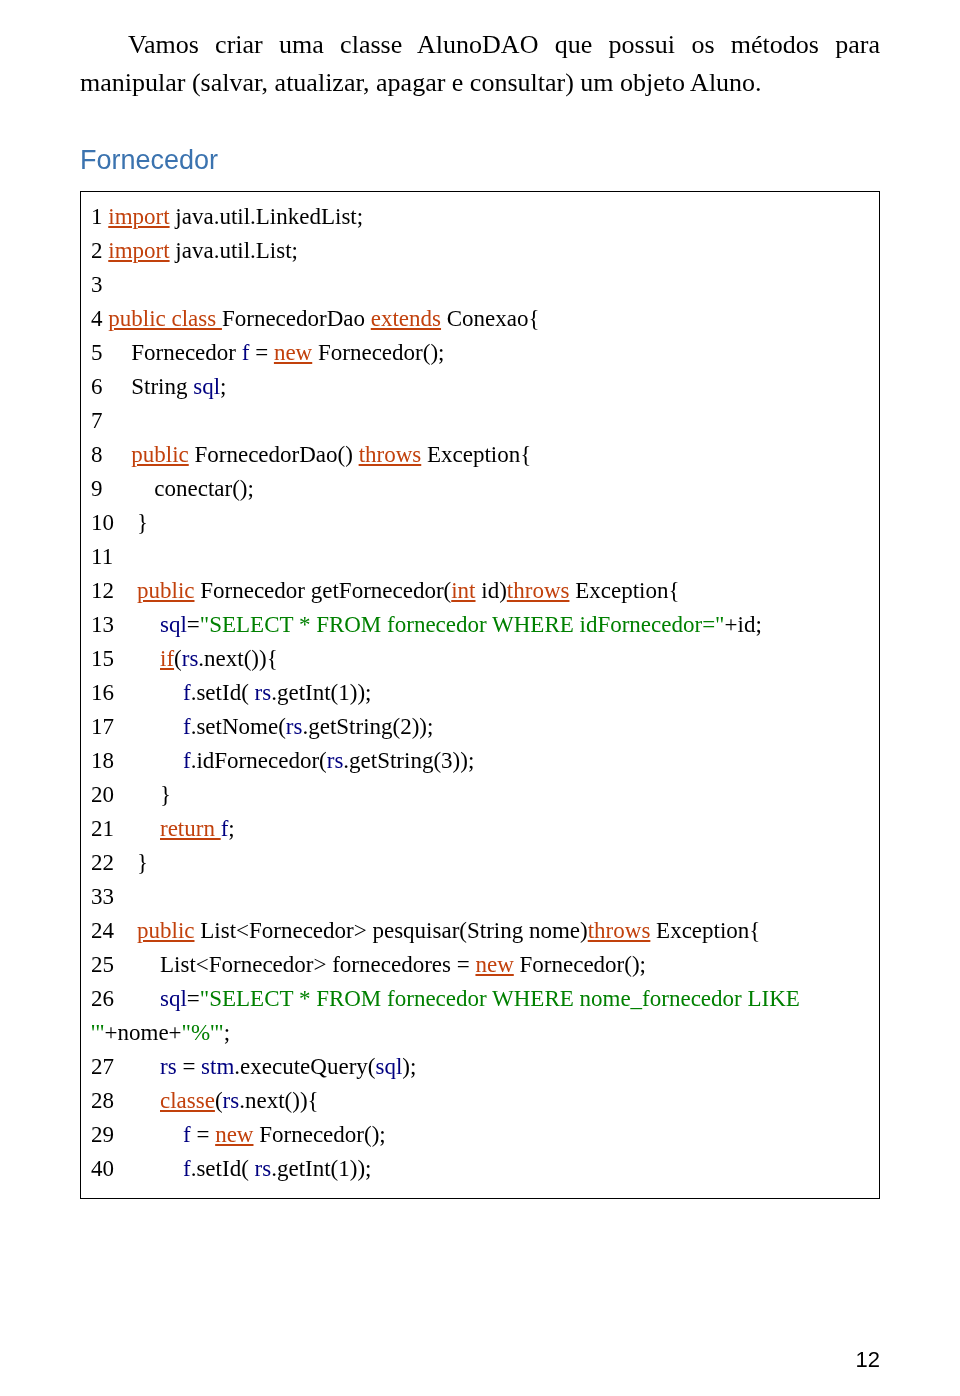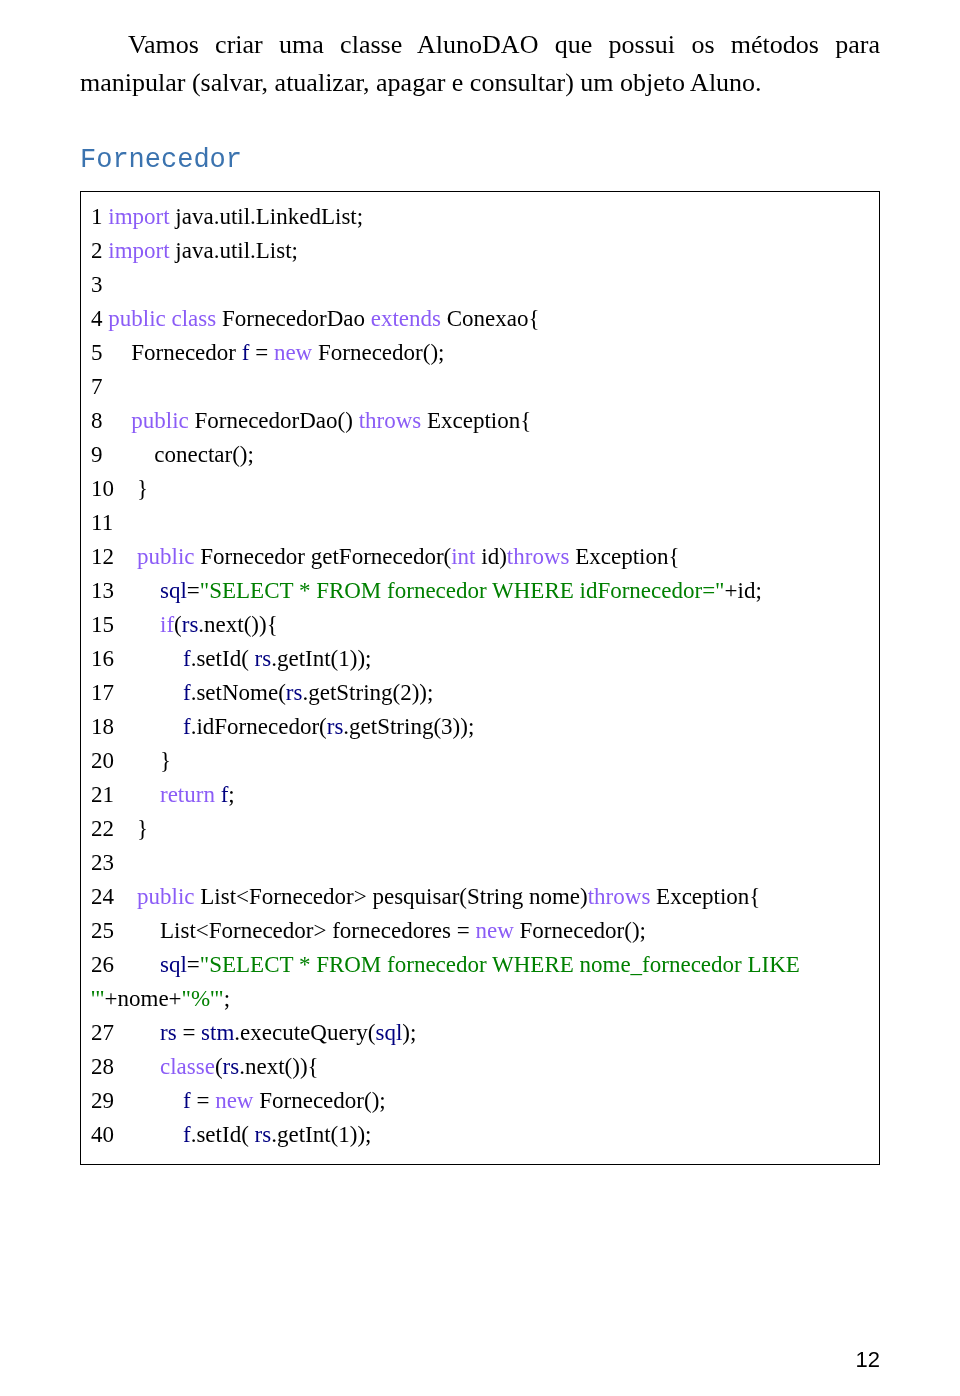--- a/index.html
+++ b/index.html
@@ -21,36 +21,36 @@
   }
   .intro {
     text-align: justify;
     margin-bottom: 40px;
   }
   .intro .line1 {
     text-indent: 48px;
   }
   .section-title {
     color: #3b73af;
-    font-family: Liberation Mono, monospace;
+    font-family: Liberation Sans, sans-serif;
     font-size: 27px;
     margin-bottom: 10px;
   }
   .code-box {
     border: 1px solid #000000;
     padding: 8px 10px 12px 10px;
   }
   .code-line {
     white-space: pre;
     font-family: "Times New Roman", Times, serif;
     font-size: 23px;
     line-height: 1.48;
     color: #000000;
   }
-  .blue { color: #8b5cf6; }
+  .blue { color: #c2410c; text-decoration: underline; }
   .green { color: #008000; }
   .navy { color: #000080; }
   .page-number {
     position: absolute;
     bottom: 20px;
     right: 80px;
     font-family: Arial, Helvetica, sans-serif;
     font-size: 22px;
     color: #000000;
   }
@@ -66,35 +66,36 @@
 
   <div class="section-title">Fornecedor</div>
 
   <div class="code-box" id="code-box">
 
   <div class="code-line"><span>1 </span><span class="blue">import</span><span> java.util.LinkedList;</span></div>
       <div class="code-line"><span>2 </span><span class="blue">import</span><span> java.util.List;</span></div>
       <div class="code-line"><span>3 </span></div>
       <div class="code-line"><span>4 </span><span class="blue">public class </span><span>FornecedorDao </span><span class="blue">extends</span><span> Conexao{</span></div>
       <div class="code-line"><span>5     Fornecedor </span><span class="navy">f</span><span> = </span><span class="blue">new</span><span> Fornecedor();</span></div>
+      <div class="code-line"><span>6     String </span><span class="navy">sql</span><span>;</span></div>
       <div class="code-line"><span>7 </span></div>
       <div class="code-line"><span>8     </span><span class="blue">public</span><span> FornecedorDao() </span><span class="blue">throws</span><span> Exception{</span></div>
       <div class="code-line"><span>9         conectar();</span></div>
       <div class="code-line"><span>10    }</span></div>
       <div class="code-line"><span>11</span></div>
       <div class="code-line"><span>12    </span><span class="blue">public</span><span> Fornecedor getFornecedor(</span><span class="blue">int</span><span> id)</span><span class="blue">throws</span><span> Exception{</span></div>
       <div class="code-line"><span>13        </span><span class="navy">sql</span><span>=</span><span class="green">"SELECT * FROM fornecedor WHERE idFornecedor="</span><span>+id;</span></div>
       <div class="code-line"><span>15        </span><span class="blue">if</span><span>(</span><span class="navy">rs</span><span>.next()){</span></div>
       <div class="code-line"><span>16            </span><span class="navy">f</span><span>.setId( </span><span class="navy">rs</span><span>.getInt(1));</span></div>
       <div class="code-line"><span>17            </span><span class="navy">f</span><span>.setNome(</span><span class="navy">rs</span><span>.getString(2));</span></div>
       <div class="code-line"><span>18            </span><span class="navy">f</span><span>.idFornecedor(</span><span class="navy">rs</span><span>.getString(3));</span></div>
       <div class="code-line"><span>20        }</span></div>
       <div class="code-line"><span>21        </span><span class="blue">return </span><span class="navy">f</span><span>;</span></div>
       <div class="code-line"><span>22    }</span></div>
-      <div class="code-line"><span>23</span></div>
+      <div class="code-line"><span>33</span></div>
       <div class="code-line"><span>24    </span><span class="blue">public</span><span> List&lt;Fornecedor&gt; pesquisar(String nome)</span><span class="blue">throws</span><span> Exception{</span></div>
       <div class="code-line"><span>25        List&lt;Fornecedor&gt; fornecedores = </span><span class="blue">new</span><span> Fornecedor();</span></div>
       <div class="code-line"><span>26        </span><span class="navy">sql</span><span>=</span><span class="green">"SELECT * FROM fornecedor WHERE nome_fornecedor LIKE</span></div>
       <div class="code-line"><span class="green">'"</span><span>+nome+</span><span class="green">"%'"</span><span>;</span></div>
       <div class="code-line"><span>27        </span><span class="navy">rs</span><span> = </span><span class="navy">stm</span><span>.executeQuery(</span><span class="navy">sql</span><span>);</span></div>
       <div class="code-line"><span>28        </span><span class="blue">classe</span><span>(</span><span class="navy">rs</span><span>.next()){</span></div>
       <div class="code-line"><span>29            </span><span class="navy">f</span><span> = </span><span class="blue">new</span><span> Fornecedor();</span></div>
       <div class="code-line"><span>40            </span><span class="navy">f</span><span>.setId( </span><span class="navy">rs</span><span>.getInt(1));</span></div>
     </div>
 

